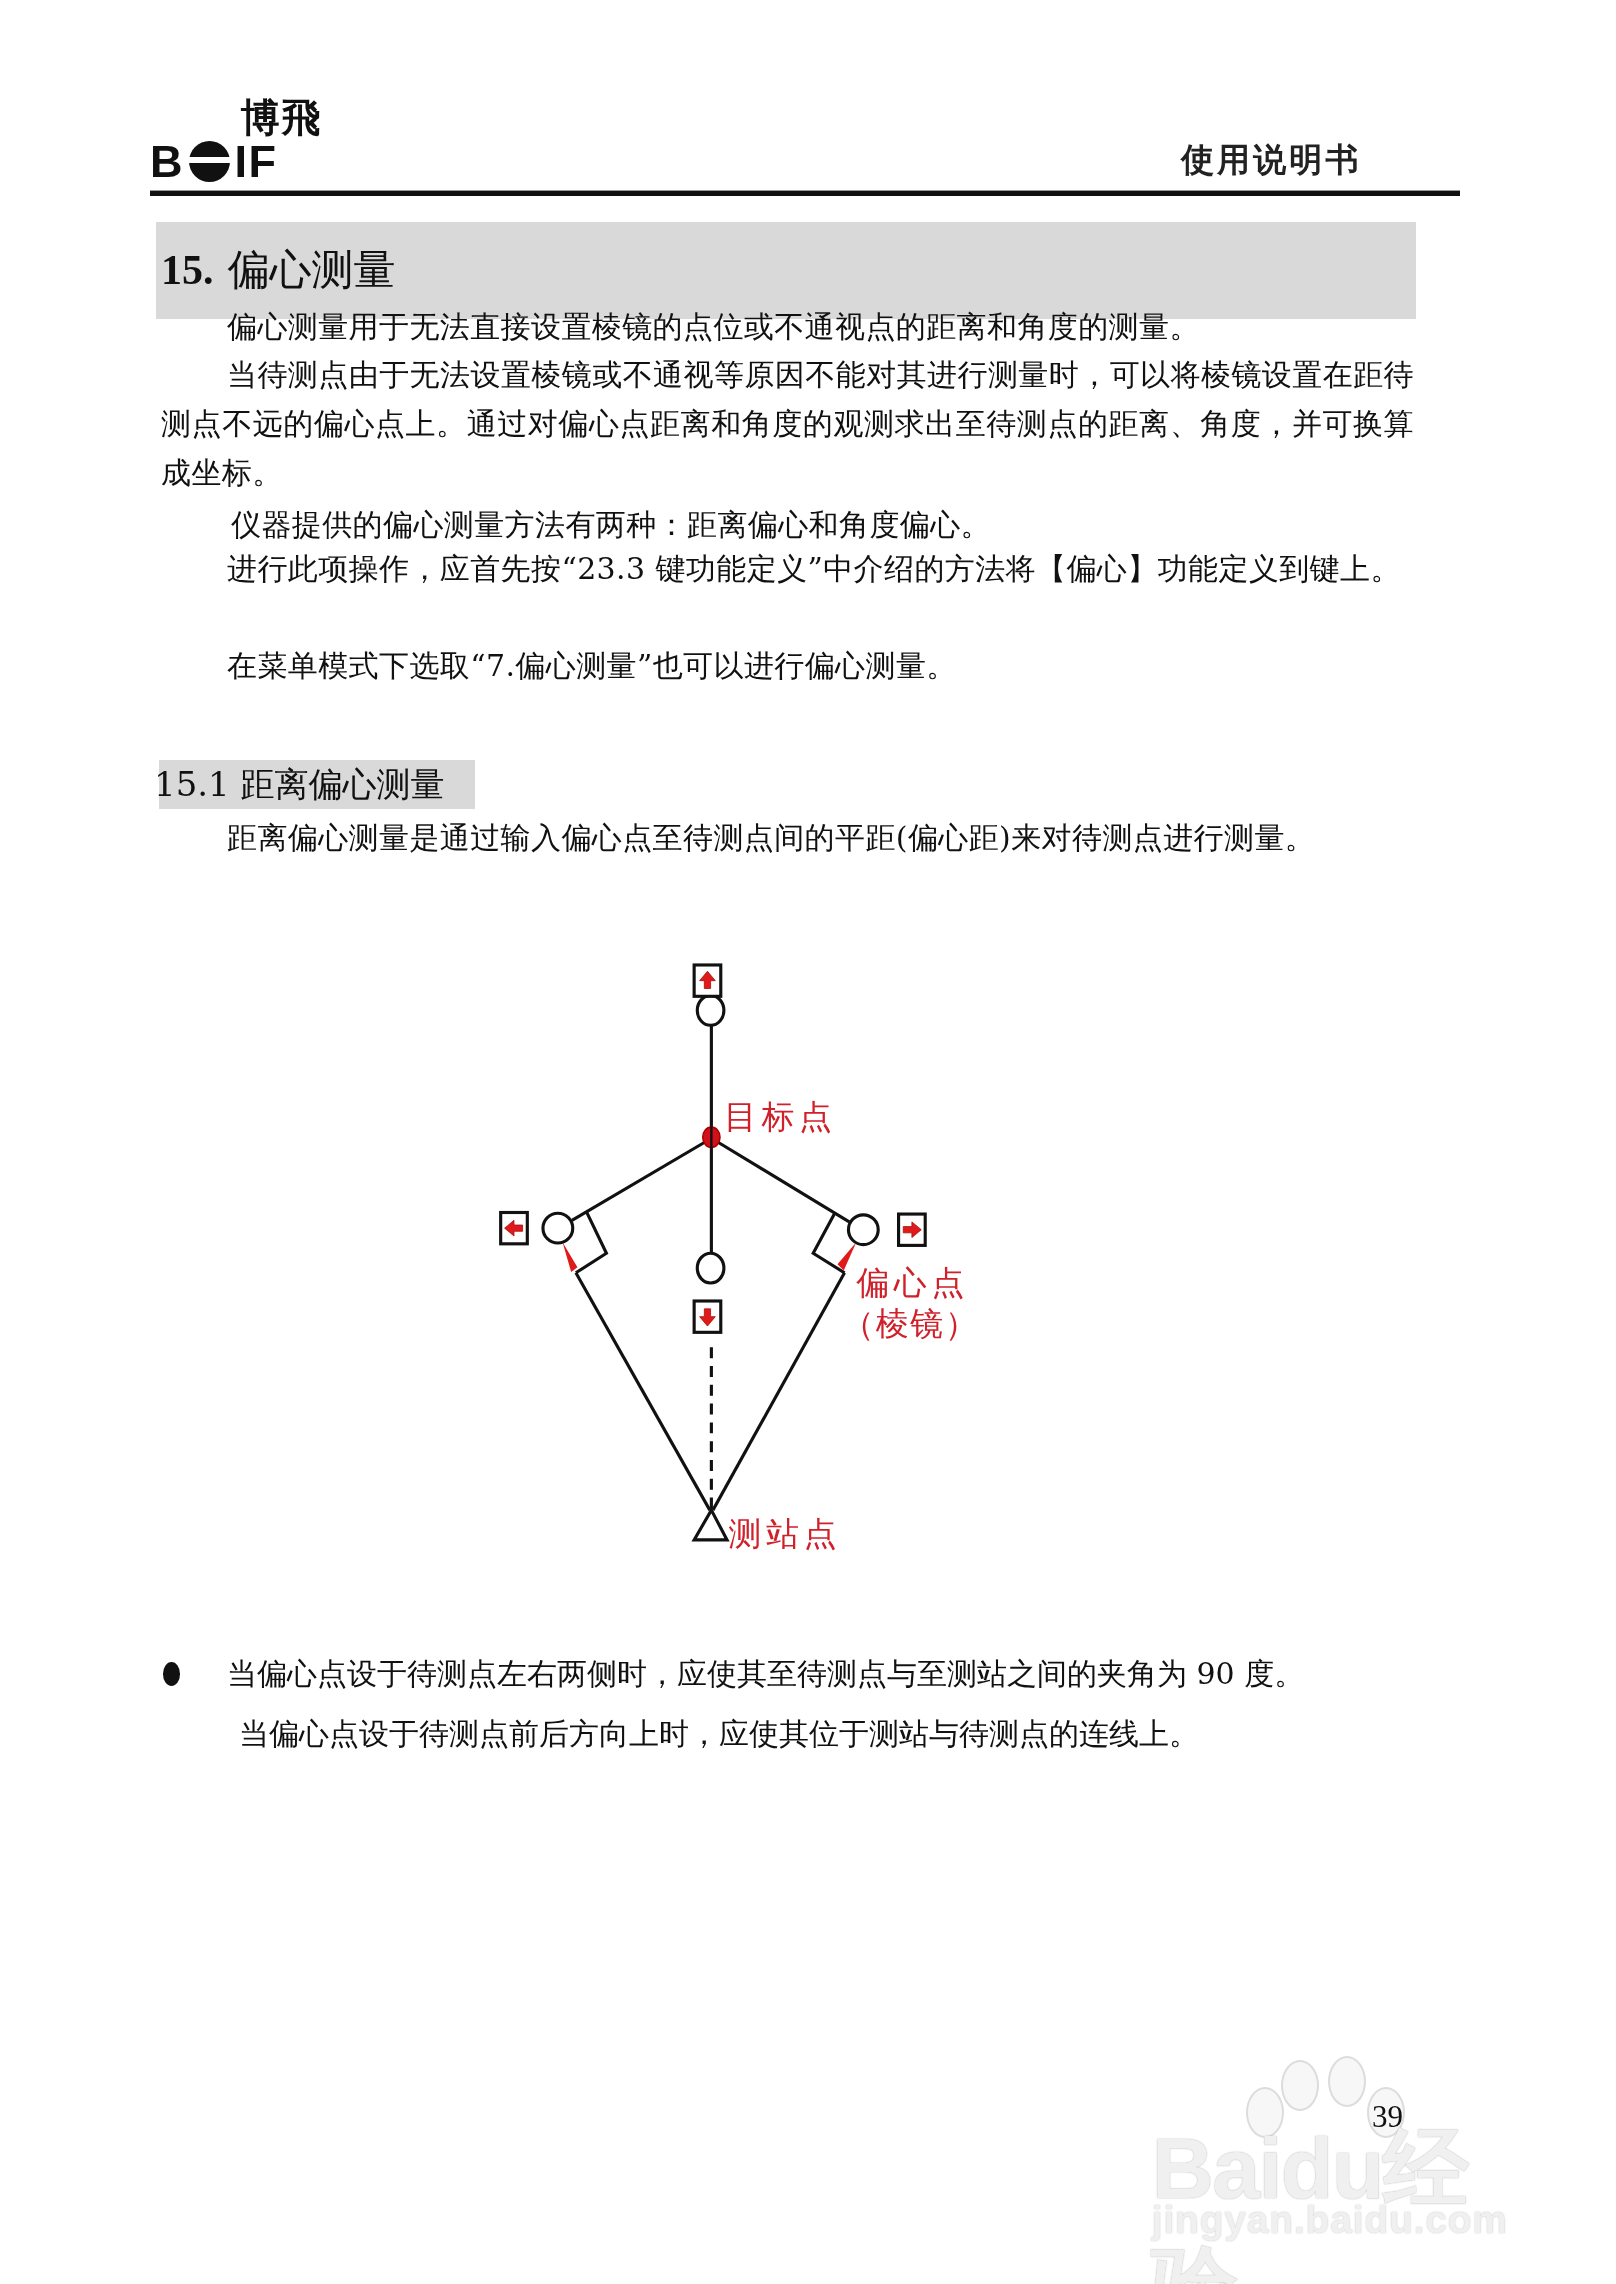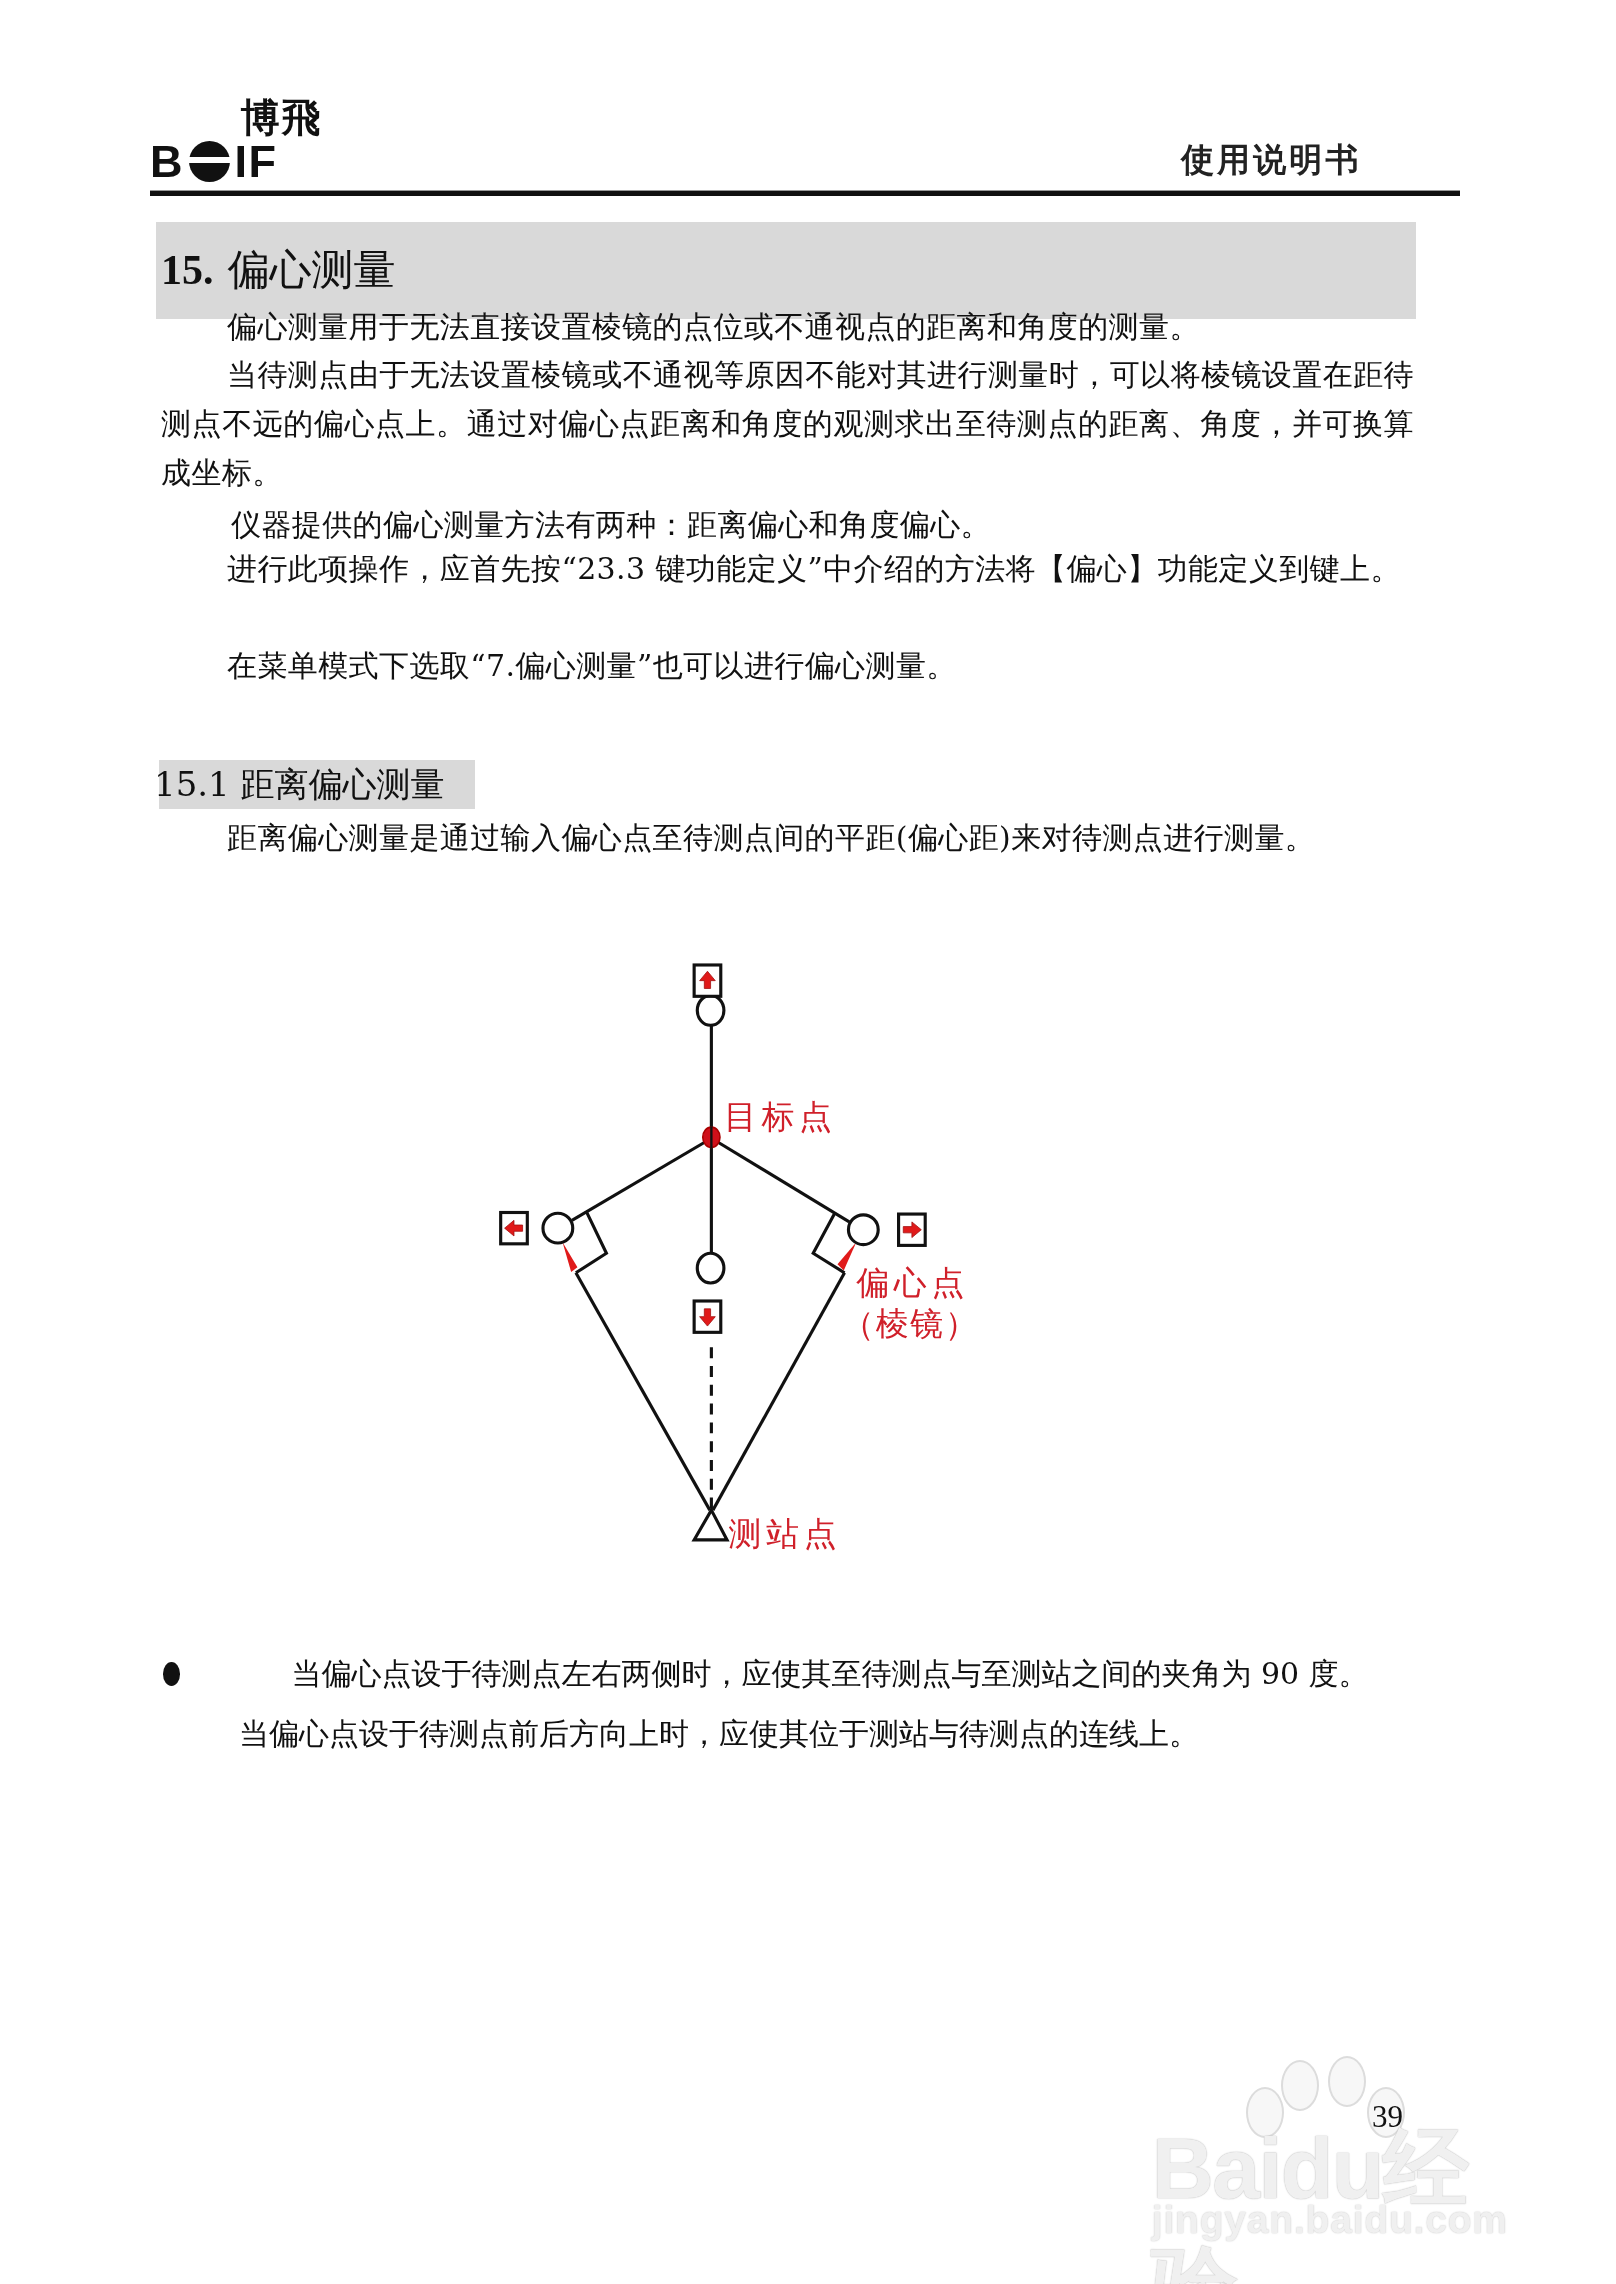--- a/index.html
+++ b/index.html
@@ -126,21 +126,21 @@
     <polygon points="1176,1570 1164,1560 1164,1566 1153,1566 1153,1574 1164,1574 1164,1580"></polygon>
   </g>
 
   <text class="lbl" x="924" y="1440" letter-spacing="6">目标点</text>
   <text class="lbl" x="1093" y="1652" letter-spacing="6">偏心点</text>
   <text class="lbl" x="1074" y="1704" letter-spacing="2">（棱镜）</text>
   <text class="lbl" x="930" y="1972" letter-spacing="6">测站点</text>
 </svg>
 
 <div class="bullet-dot"></div>
-<p class="note" style="top:1649px;margin:0;text-align:center;">当偏心点设于待测点左右两侧时，应使其至待测点与至测站之间的夹角为 90 度。</p>
+<p class="note" style="top:1649px;margin:0;">当偏心点设于待测点左右两侧时，应使其至待测点与至测站之间的夹角为 90 度。</p>
 <p class="note" style="top:1697px;margin:12px;">当偏心点设于待测点前后方向上时，应使其位于测站与待测点的连线上。</p>
 
 <div class="watermark">
   <div class="wm-paw" style="left:137px;top:15.7px;"></div>
   <div class="wm-paw" style="left:184px;top:11.7px;"></div>
   <div class="wm-paw" style="left:102px;top:43px;"></div>
   <div class="wm-paw" style="left:223px;top:43px;"></div>
   <div class="wm-main">Baidu经验</div>
   <div class="wm-url">jingyan.baidu.com</div>
 </div>

